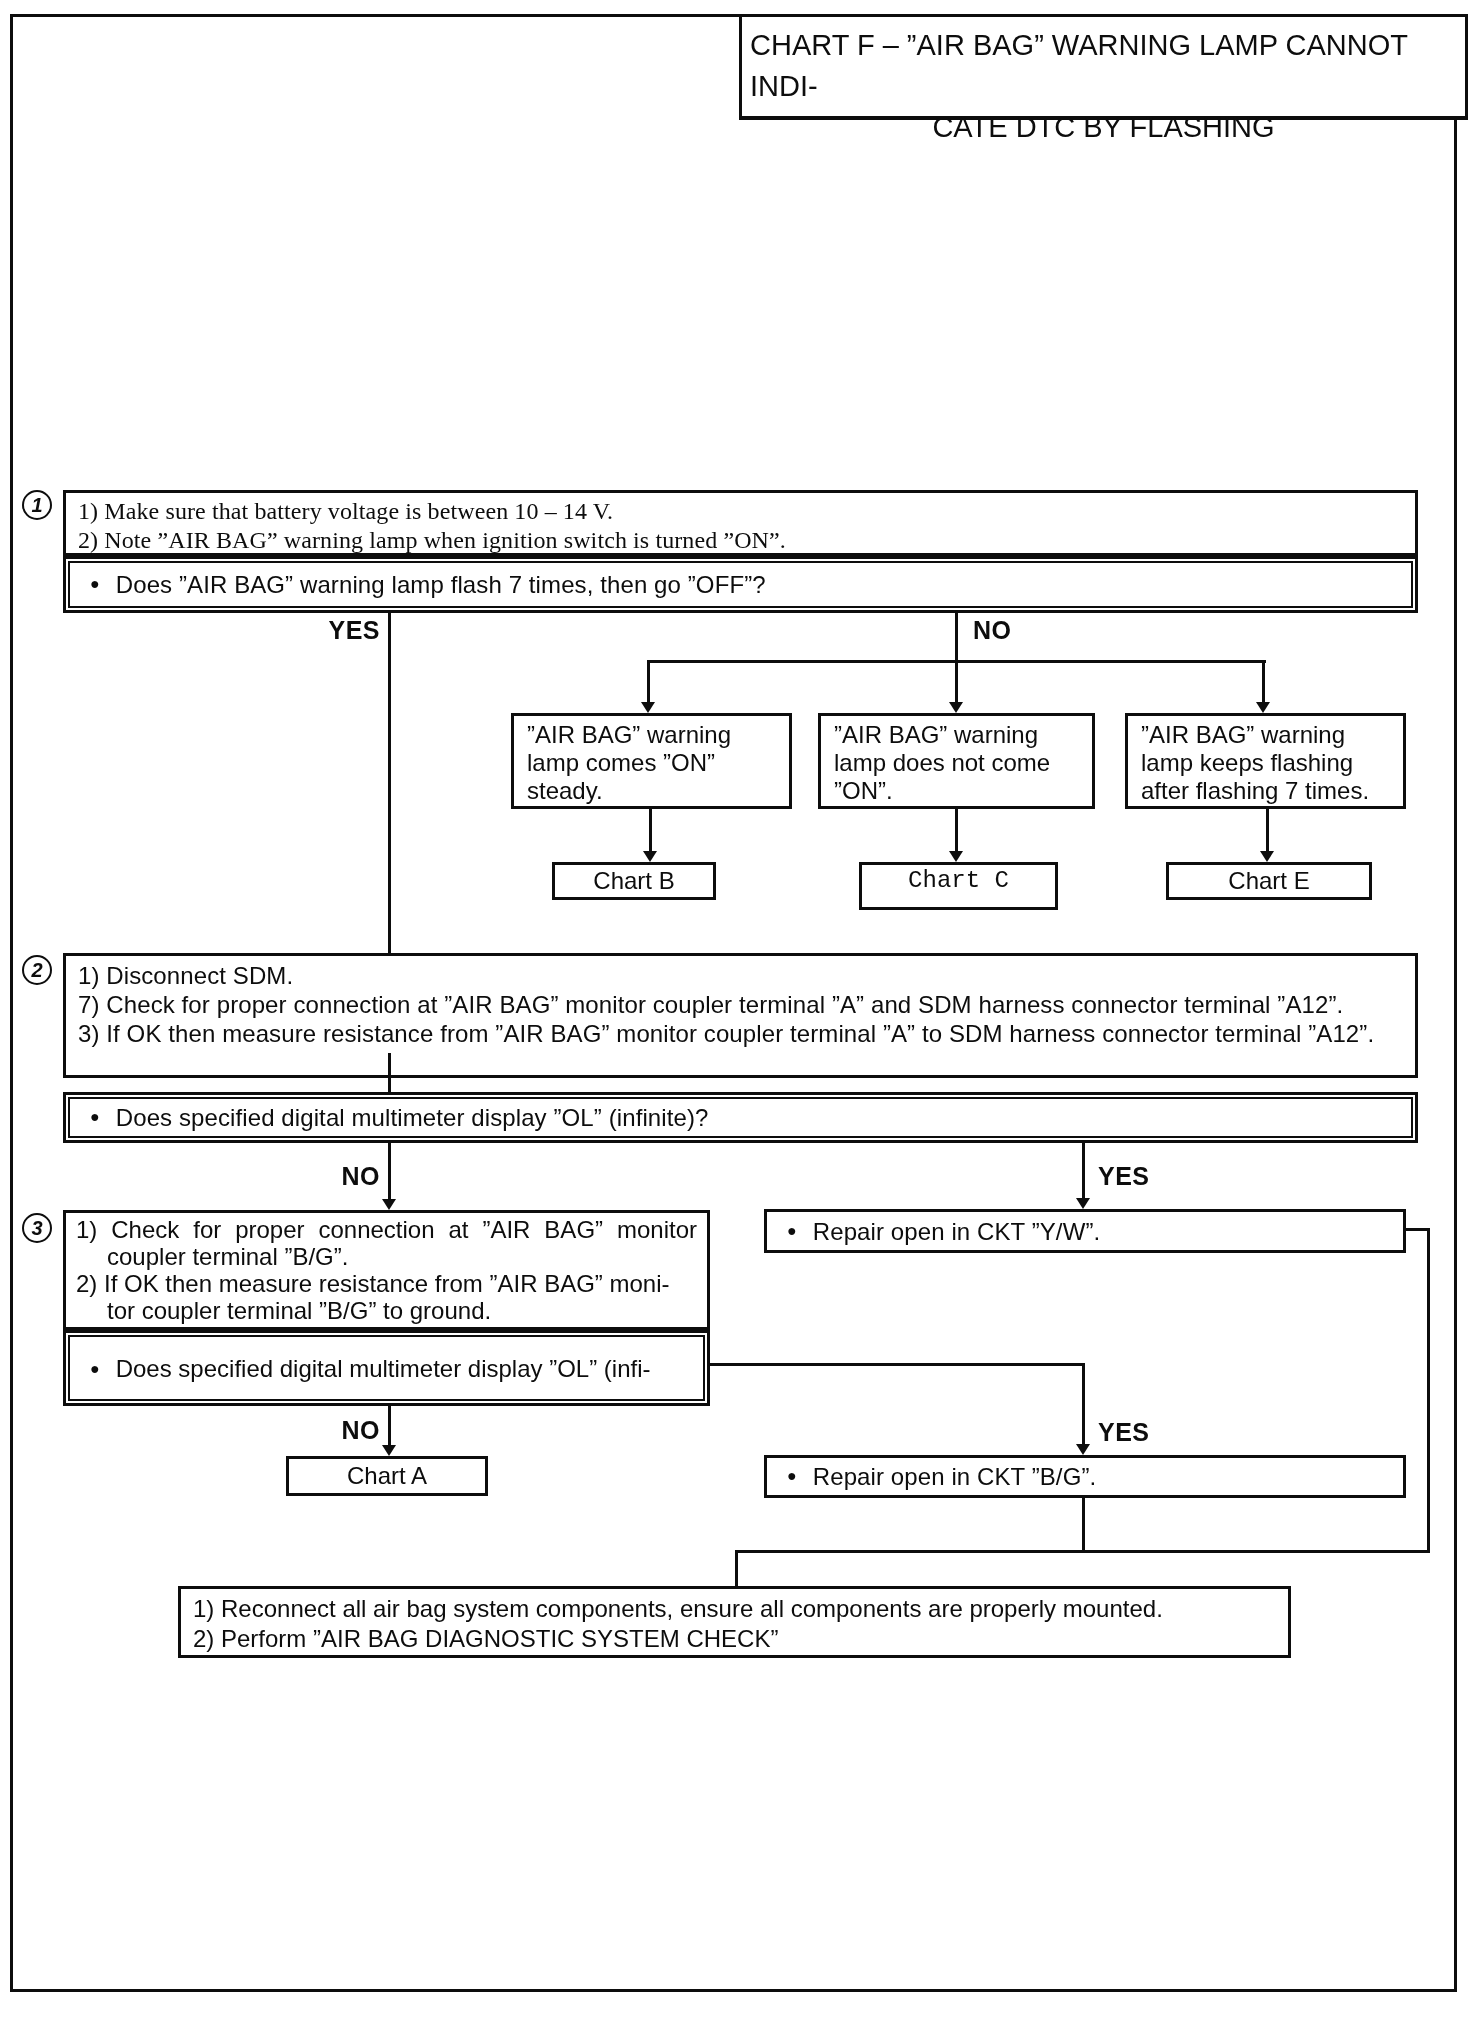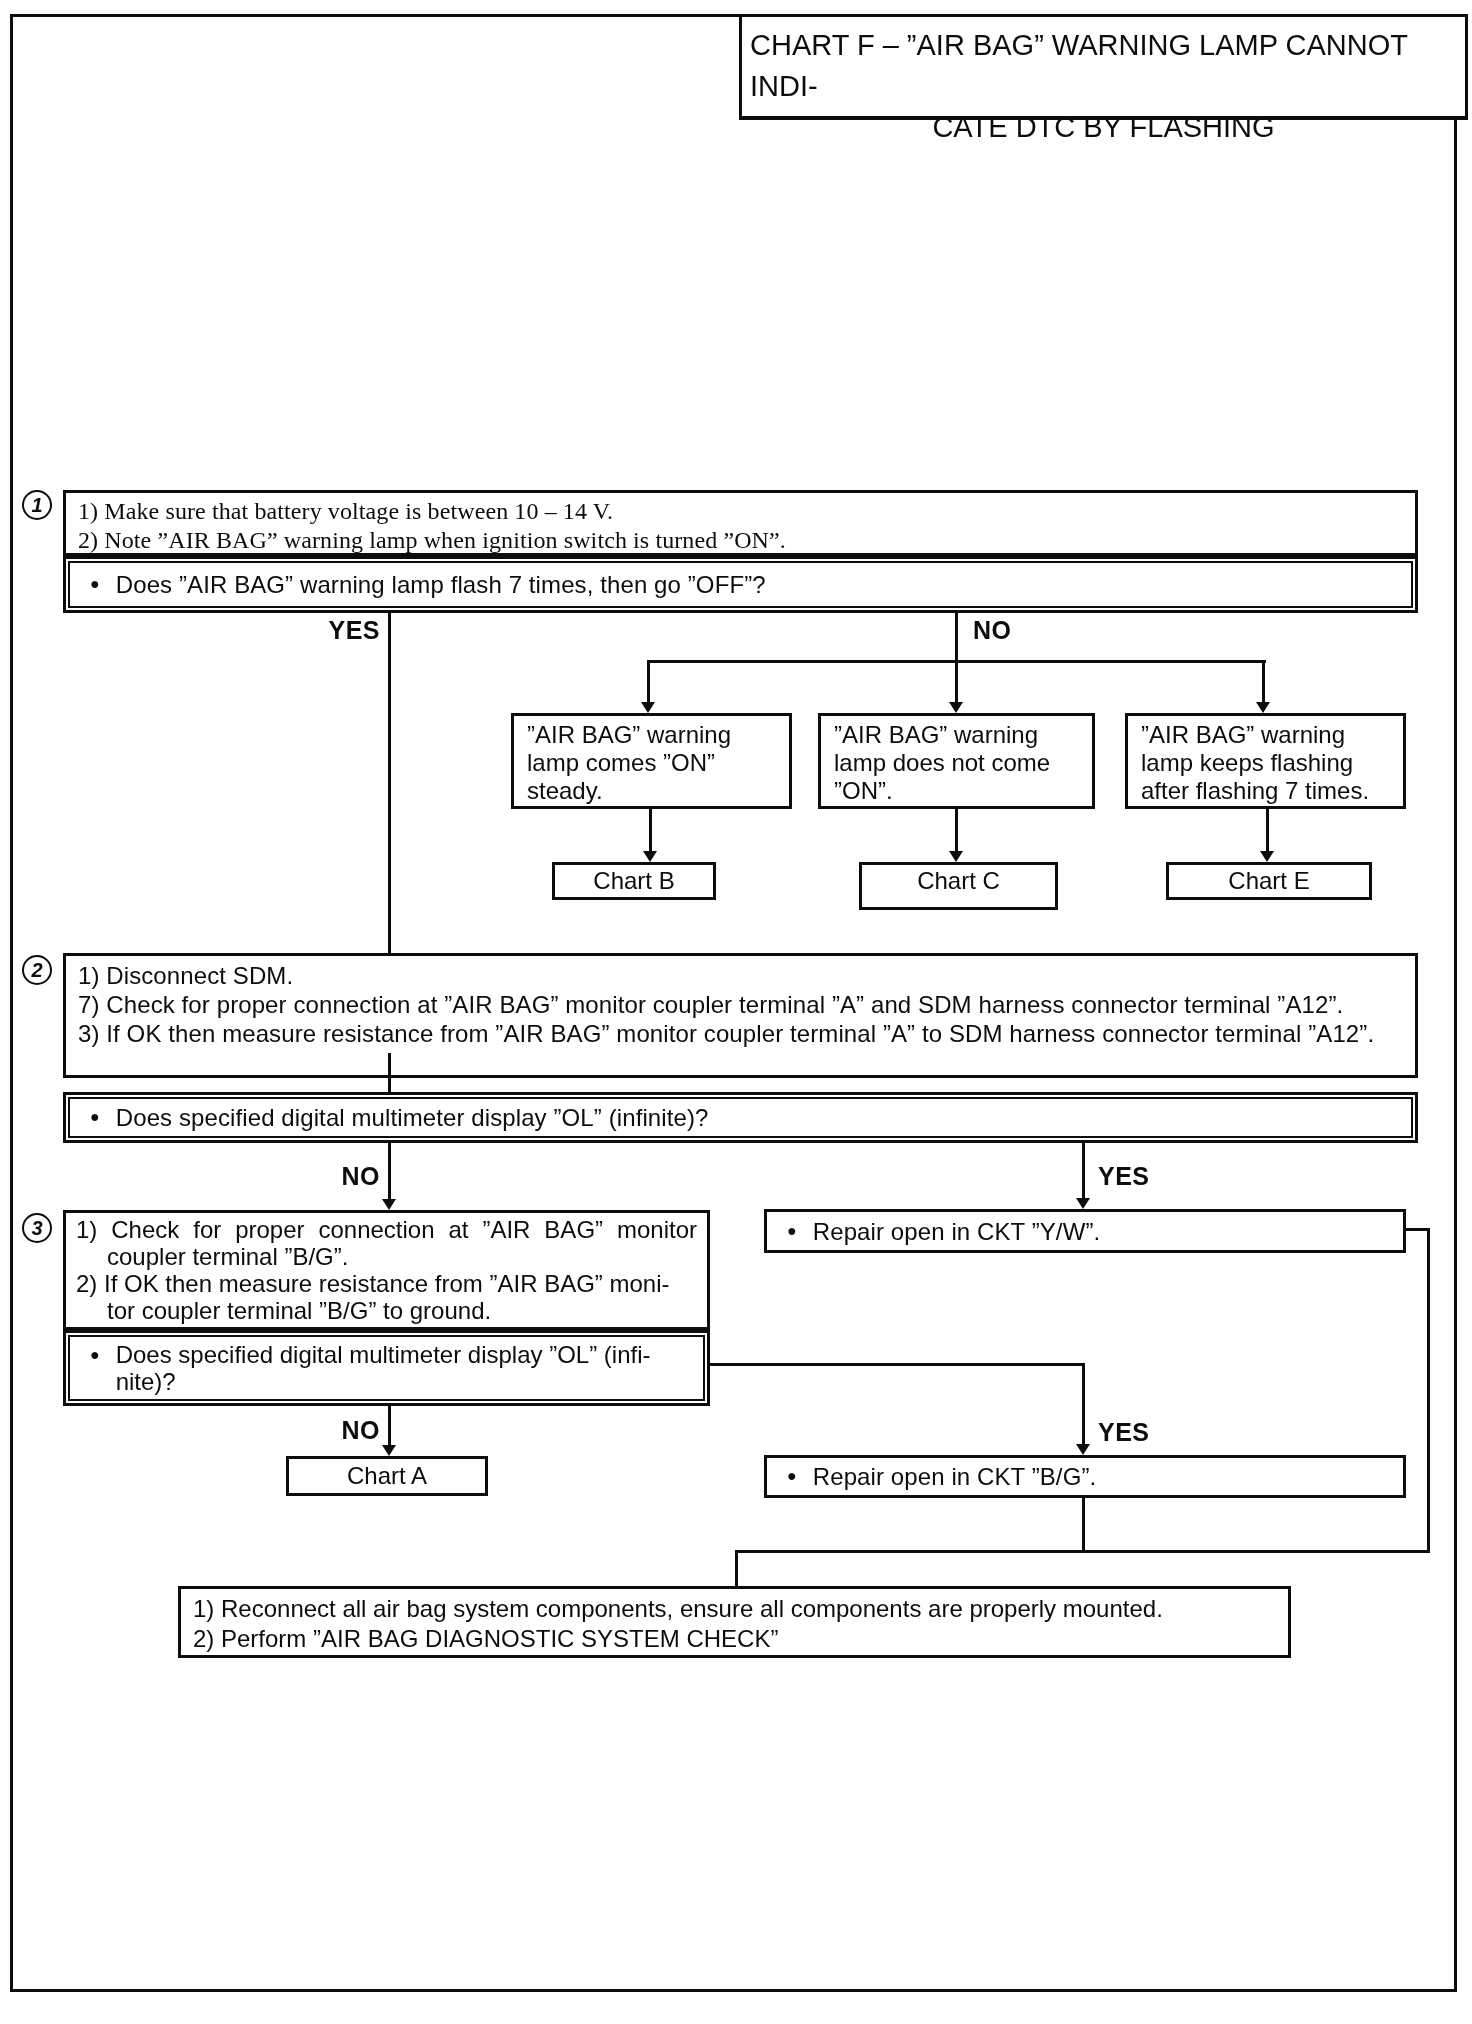--- a/index.html
+++ b/index.html
@@ -103,21 +103,21 @@
   </div>
 
   <div class="vline" style="left:649px; top:809px; height:44px;"></div>
   <div class="arr" style="left:643px; top:851px;"></div>
   <div class="vline" style="left:955px; top:809px; height:44px;"></div>
   <div class="arr" style="left:949px; top:851px;"></div>
   <div class="vline" style="left:1266px; top:809px; height:44px;"></div>
   <div class="arr" style="left:1260px; top:851px;"></div>
 
   <div class="chartbox" style="left:552px; top:862px; width:164px; height:38px; line-height:32px;">Chart B</div>
-  <div class="chartbox" style="left:859px; top:862px; width:199px; height:48px; line-height:32px;">Chart C</div>
+  <div class="chartbox" style="left:859px; top:862px; width:199px; height:48px; line-height:32px;font-family:Liberation Mono, monospace;">Chart C</div>
   <div class="chartbox" style="left:1166px; top:862px; width:206px; height:38px; line-height:32px;">Chart E</div>
 
   <div class="badge" style="left:22px; top:955px;">2</div>
 
   <div class="box body-text" style="left:63px; top:953px; width:1355px; height:125px; padding:5px 12px;">
     <div>1) Disconnect SDM.</div>
     <div>7) Check for proper connection at ”AIR BAG” monitor coupler terminal ”A” and SDM harness connector terminal ”A12”.</div>
     <div>3) If OK then measure resistance from ”AIR BAG” monitor coupler terminal ”A” to SDM harness connector terminal ”A12”.</div>
   </div>
 
@@ -148,21 +148,20 @@
     <div>2) If OK then measure resistance from ”AIR BAG” moni-</div>
     <div class="cont">tor coupler terminal ”B/G” to ground.</div>
   </div>
 
   <div class="qbox" style="left:63px; top:1330px; width:647px; height:76px;">
     <div class="qbox-inner">
       <div class="qrow" style="font-size:24px; line-height:27px;">
         <span class="bullet">●</span>
         <span>
           <div>Does specified digital multimeter display ”OL” (infi-</div>
-          <div>nite)?</div>
         </span>
       </div>
     </div>
   </div>
 
   <div class="box" style="left:764px; top:1209px; width:642px; height:44px;">
     <div class="qrow body-text" style="padding-top:5px;">
       <span class="bullet">●</span>
       <span>Repair open in CKT ”Y/W”.</span>
     </div>

